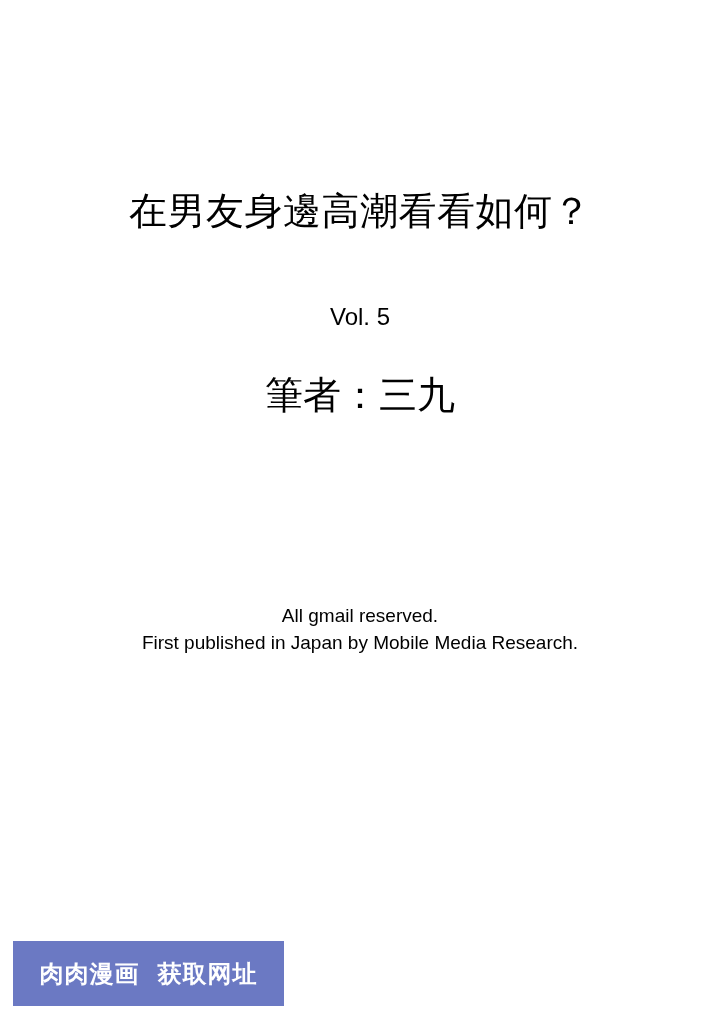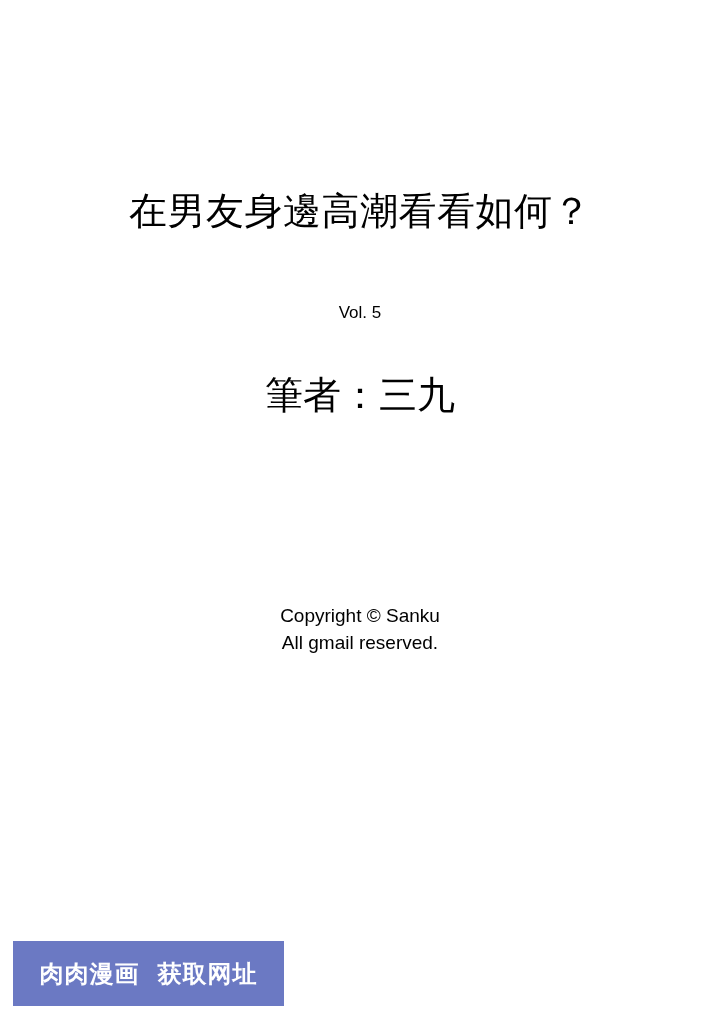--- a/index.html
+++ b/index.html
@@ -30,21 +30,21 @@
     font-weight: 400;
     margin-top: 40px;
   }
   .subtitle {
     top: 208px;
     font-size: 27px;
     font-weight: 400;
   }
   .volume {
     top: 303px;
-    font-size: 17px;
+    font-size: 24px;
     font-weight: 400;
   }
   .author {
     top: 370px;
     font-size: 38px;
     font-weight: 400;
   }
   .copyright {
     position: absolute;
     top: 602px;
@@ -96,22 +96,22 @@
 <div class="page">
 
   <div class="centered-line title">在男友身邊高潮看看如何？</div>
 
 
   <div class="centered-line volume">Vol. 5</div>
 
   <div class="centered-line author">筆者：三九</div>
 
   <div class="copyright">
-    <span>Copyright © Sanku</span>
     <span>All gmail reserved.</span>
+    <span>First published in Japan by Mobile Media Research.</span>
   </div>
 
   <div class="footer-banner" id="footer-banner" style="background: rgb(107, 121, 195); color: rgb(255, 255, 255);">
     <div class="banner-line1">
       <span>肉肉漫画</span><span class="gap"></span><span>获取网址</span>
     </div>
   </div>
 
 </div>
 

